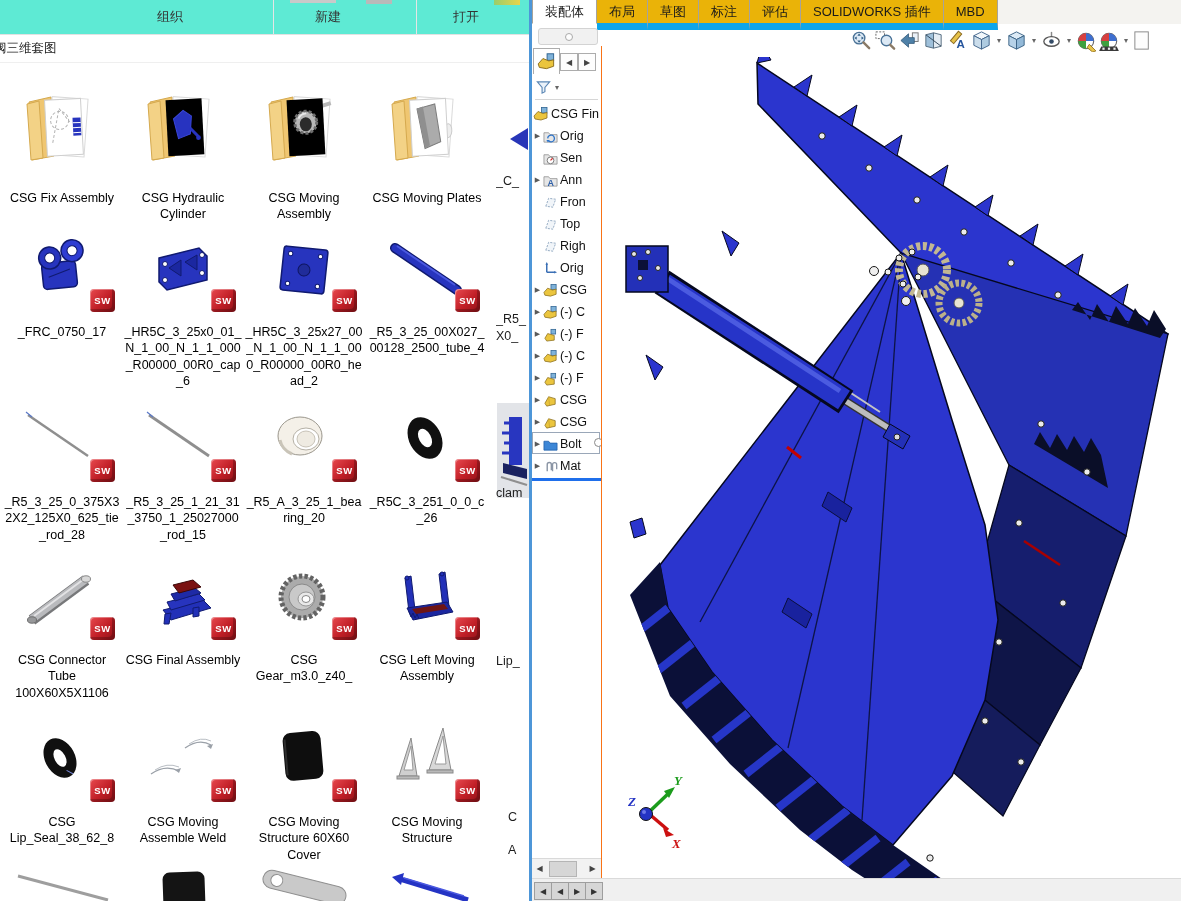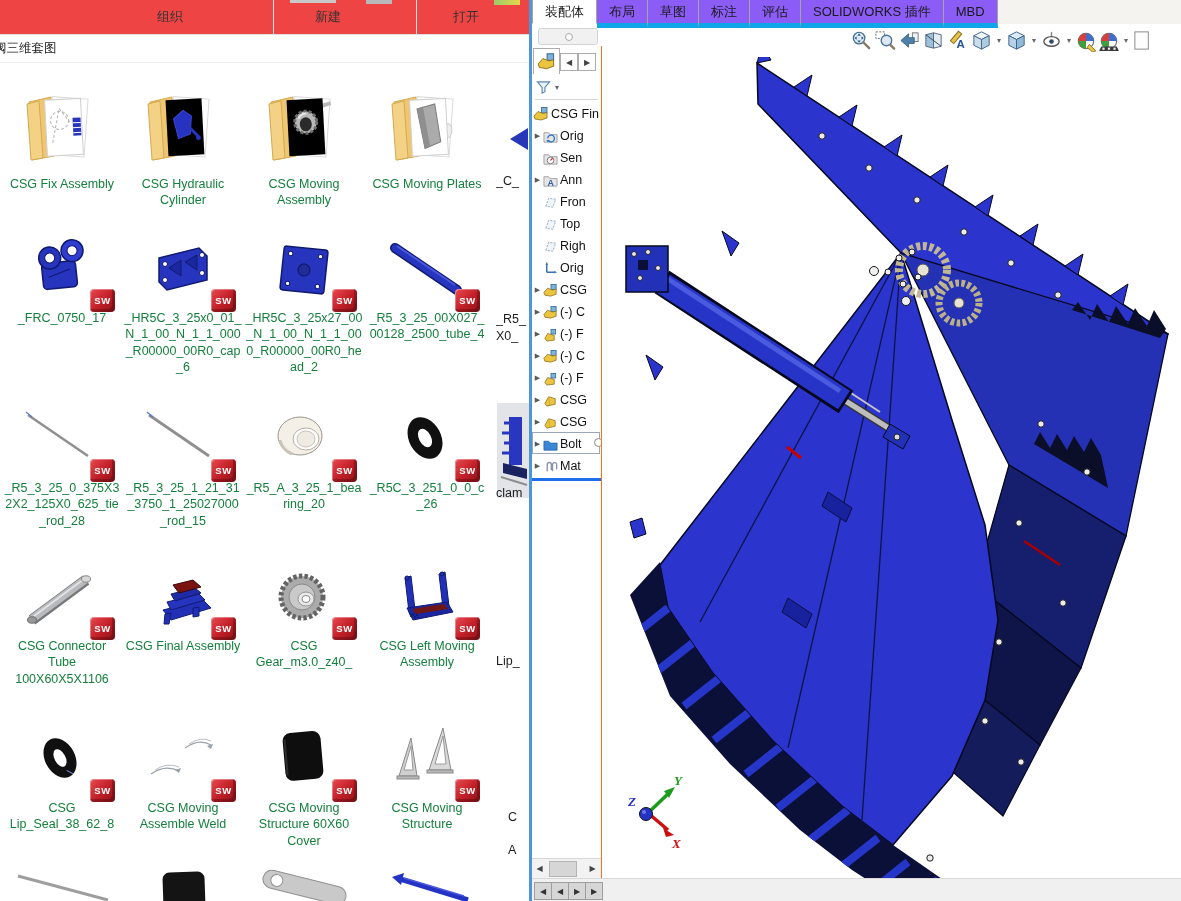--- a/index.html
+++ b/index.html
@@ -1,41 +1,41 @@
 <!DOCTYPE html>
 <html><head>
 <meta charset="utf-8">
 <style>
   html,body{margin:0;padding:0;background:#fff;}
   #root{position:relative;width:1181px;height:901px;overflow:hidden;background:#fff;
         font-family:"Liberation Sans","DejaVu Sans",sans-serif;}
   .abs{position:absolute;}
   
-  .exp-toolbar{left:0;top:0;width:529px;height:34px;background:#ef4444;border-bottom:1px solid #E2E2E2;}
+  .exp-toolbar{left:0;top:0;width:529px;height:34px;background:#5eead4;border-bottom:1px solid #E2E2E2;}
   .exp-btn{position:absolute;top:0;height:34px;line-height:34px;font-size:13px;color:#333;text-align:center;width:90px;}
   .exp-sep{position:absolute;top:0;width:1px;height:34px;background:#E5E5E5;}
   .exp-frag{position:absolute;background:#C9C9C9;}
   .exp-crumbbar{left:0;top:35px;width:529px;height:27px;background:#fff;border-bottom:1px solid #EFEFEF;}
   .exp-crumb{position:absolute;left:-6px;top:0;line-height:27px;font-size:12.5px;color:#222;white-space:nowrap;}
   .fitem{position:absolute;width:118px;text-align:center;cursor:default;}
   .fthumb{position:relative;height:84px;display:flex;align-items:flex-end;justify-content:center;}
-  .flabel{margin-top:0;font-size:12.5px;line-height:1.3;color:#15803d;overflow-wrap:break-word;word-wrap:break-word;}
+  .flabel{margin-top:14px;font-size:12.5px;line-height:1.3;color:#000000;overflow-wrap:break-word;word-wrap:break-word;}
   .swbadge{position:absolute;right:6px;bottom:-2px;width:25px;height:23px;border-radius:4px;
            background:linear-gradient(135deg,#E8494F 0%,#C01E26 55%,#8E1218 100%);
            box-shadow:inset -3px -3px 0 rgba(0,0,0,.22), inset 1px 1px 0 rgba(255,255,255,.35);
            color:#fff;font-weight:bold;font-size:9.5px;display:flex;align-items:center;justify-content:center;letter-spacing:.5px;}
   .clipcol{left:496px;top:62px;width:33px;height:816px;overflow:hidden;}
   .cliptext{position:absolute;left:0;font-size:12.5px;color:#1C1C1C;white-space:nowrap;}
   .seltile{position:absolute;left:1px;top:341px;width:32px;height:95px;background:#E2E4E8;}
   
   .divider{left:529px;top:0;width:3px;height:901px;background:#4D96D8;}
   
   .swtabs{left:532px;top:0;width:649px;height:24px;background:#F4F3F0;display:flex;}
-  .swtab{height:23px;line-height:23px;padding:0 12px;font-size:13px;color:#1A1A1A;background:#8b5cf6;
-         border-right:1px solid #A6A39B;border-bottom:5px solid #0ea5e9;white-space:nowrap;}
+  .swtab{height:23px;line-height:23px;padding:0 12px;font-size:13px;color:#1A1A1A;background:#eab308;
+         border-right:1px solid #A6A39B;border-bottom:7px solid #0ea5e9;white-space:nowrap;}
   .swtab.active{background:#FFF;border-bottom:1px solid #FFF;border-left:1px solid #A6A39B;}
   .swtab-fill{flex:1;background:#F4F3F0;border-bottom:none;}
   .hud{left:850px;top:27px;width:331px;height:27px;display:flex;align-items:center;gap:1px;overflow:hidden;}
   .hud svg{flex:none;}
   .caret{flex:none;font-size:8px;color:#666;width:10px;text-align:center;}
   .caret::before{content:"▾";}
   
   .fmhandle{left:538px;top:28px;width:58px;height:15px;background:#F1F1F1;border:1px solid #D3D3D3;border-radius:3px;}
   .fmdot{position:absolute;left:26px;top:4px;width:6px;height:6px;border-radius:50%;background:#FDFDFD;border:1px solid #AAA;}
   .fmpanel{left:532px;top:46px;width:69px;height:832px;background:#FFF;border-right:1px solid #f97316;overflow:hidden;}

